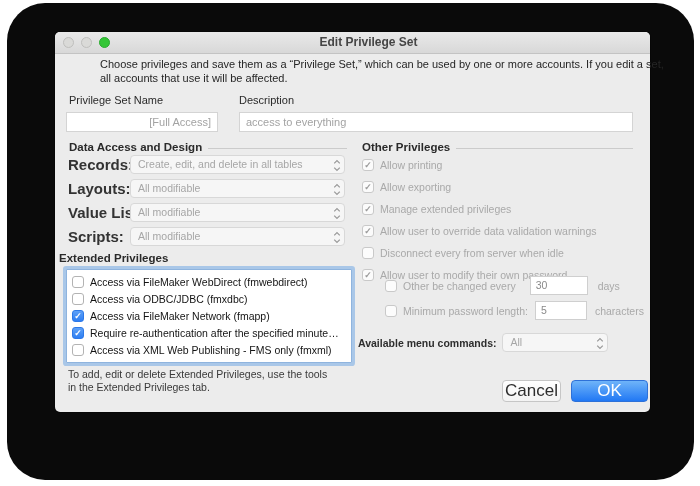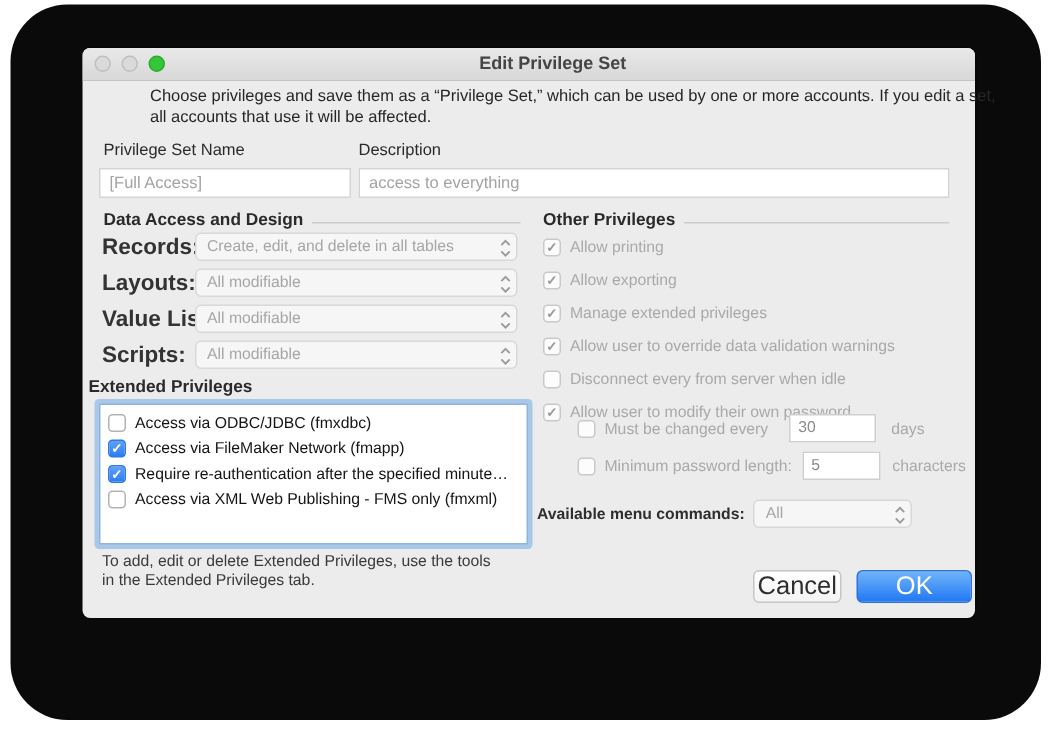--- a/index.html
+++ b/index.html
@@ -37,21 +37,21 @@
     color:#262626;white-space:pre-line;margin-left:32px;}
   
   .flabel{position:absolute;font-size:11px;color:#2a2a2a;}
   .flabel.name{left:14px;top:62px;}
   .flabel.desc{left:184px;top:62px;}
   .text-input{
     position:absolute;box-sizing:border-box;height:20px;line-height:18px;
     background:#ffffff;border:1px solid #d4d4d4;color:#a3a3a3;
     font-size:11px;padding:0 6px;white-space:nowrap;overflow:hidden;
   }
-  .text-input.name{left:11px;top:80px;width:168px;}
+  .text-input.name{left:11px;top:80px;width:152px;text-align:right;}
   .text-input.desc{left:184px;top:80px;width:394px;}
   
   .section-header{
     position:absolute;display:flex;align-items:center;gap:6px;
     font-size:11.5px;font-weight:700;color:#2a2a2a;white-space:nowrap;
   }
   .section-header .rule{flex:1;height:1px;background:#cbcbcb;margin-top:2px;}
   .sh-left{left:14px;top:109px;width:278px;}
   .sh-right{left:307px;top:109px;width:271px;}
   .sh-ext{left:4px;top:220px;}
@@ -179,20 +179,24 @@
             </svg></span></div>
       </div>
     </div>
 
   <div class="section-header sh-ext">
     <span>Extended Privileges</span>
   </div>
   <div class="listbox" id="ext-list">
       <div class="lb-row">
         <span class="cb"></span>
+        <span class="lb-label">Access via FileMaker WebDirect (fmwebdirect)</span>
+      </div>
+      <div class="lb-row">
+        <span class="cb"></span>
         <span class="lb-label">Access via ODBC/JDBC (fmxdbc)</span>
       </div>
       <div class="lb-row">
         <span class="cb checked">✓</span>
         <span class="lb-label">Access via FileMaker Network (fmapp)</span>
       </div>
       <div class="lb-row">
         <span class="cb checked">✓</span>
         <span class="lb-label">Require re-authentication after the specified minute…</span>
       </div>
@@ -230,21 +234,21 @@
         <span class="op-label">Disconnect every from server when idle</span>
       </div>
       <div class="op-row">
         <span class="cb checked disabled">✓</span>
         <span class="op-label">Allow user to modify their own password</span>
       </div>
     </div>
 
   <div class="sub-row sub1">
     <span class="cb disabled"></span>
-    <span class="sub-label">Must be changed every</span>
+    <span class="sub-label">Other be changed every</span>
     <div class="num-input days">30</div>
     <span class="unit">days</span>
   </div>
   <div class="sub-row sub2">
     <span class="cb disabled"></span>
     <span class="sub-label">Minimum password length:</span>
     <div class="num-input chars">5</div>
     <span class="unit">characters</span>
   </div>
 

